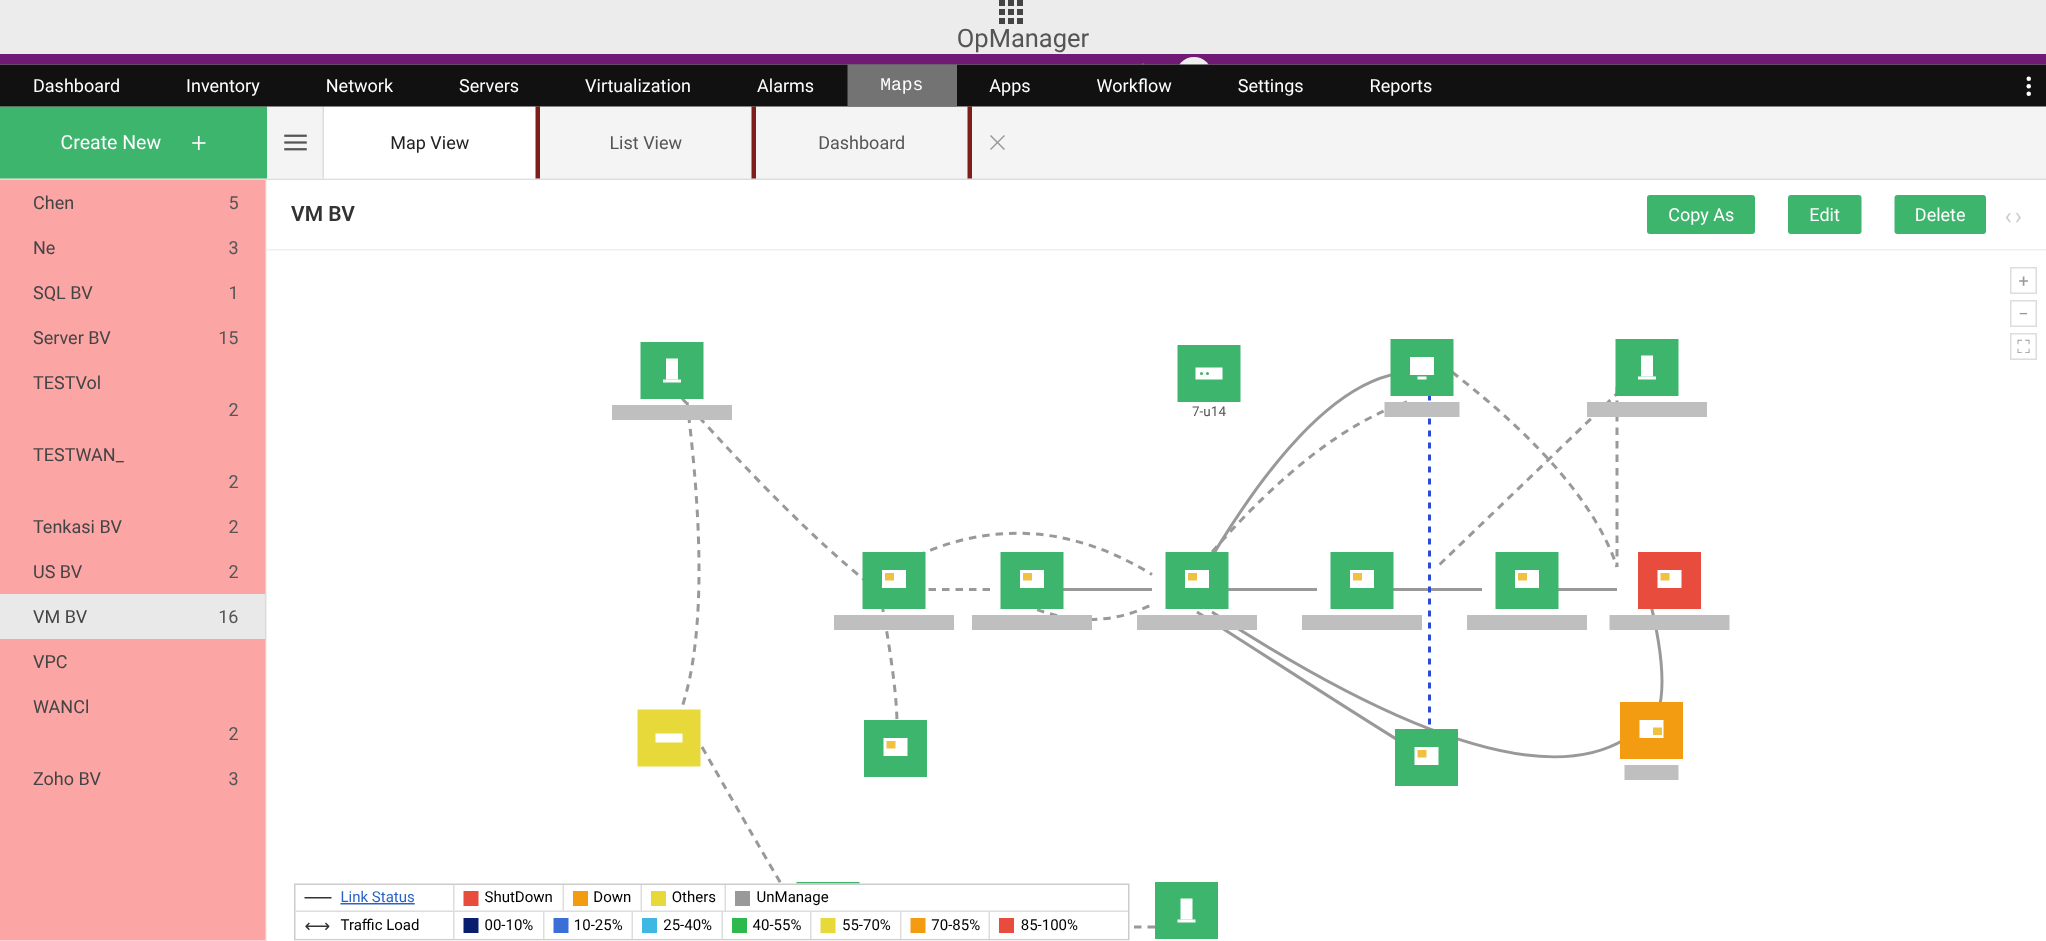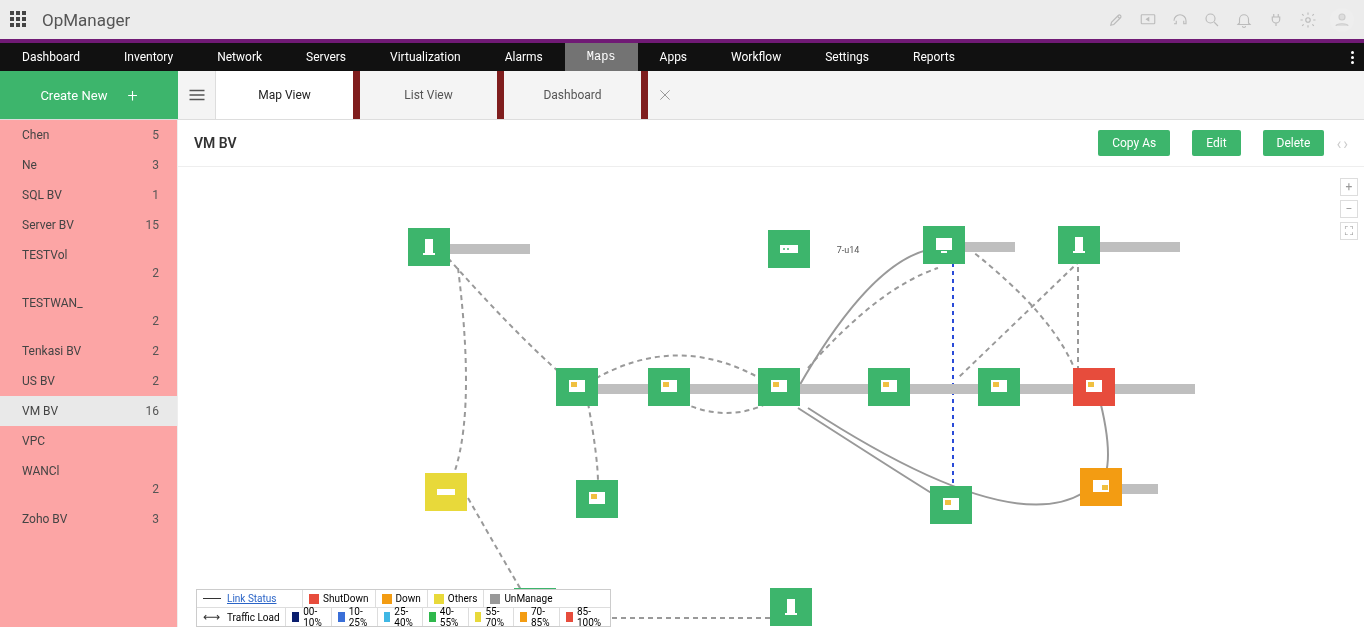--- a/index.html
+++ b/index.html
@@ -1,19 +1,19 @@
 <!DOCTYPE html>
 <html><head>
 <meta charset="utf-8">
 <style>
   * { box-sizing: border-box; margin: 0; padding: 0; font-family: -apple-system, BlinkMacSystemFont, "Segoe UI", Roboto, sans-serif; }
   body { background: #fff; width: 1364px; height: 627px; overflow: hidden; position: relative; }
 
   
-  .topbar { height: 43px; background: #ececec; display: flex; align-items: center; padding: 0 10px; border-bottom: 4px solid #701a75; }
+  .topbar { height: 43px; background: #ececec; display: flex; align-items: center; padding: 0 10px; border-bottom: 7px solid #701a75; flex-direction: column; }
   .topbar .apps-icon { width: 18px; height: 18px; display: grid; grid-template-columns: repeat(3,4px); grid-template-rows: repeat(3,4px); gap: 2px; margin-right: 14px; cursor: pointer; }
   .topbar .apps-icon span { background: #444; }
   .topbar .brand { font-size: 17px; color: #555; font-weight: 400; }
   .topbar .spacer { flex: 1; }
   .topbar .tool-icons { display: flex; align-items: center; gap: 4px; }
   .topbar .tool-icons .ticon { width: 28px; height: 28px; display: flex; align-items: center; justify-content: center; cursor: pointer; }
   .topbar .tool-icons svg { width: 18px; height: 18px; stroke: #bbb; fill: none; stroke-width: 1.5; }
   .topbar .avatar { width: 24px; height: 24px; border-radius: 50%; background: #eee; margin-left: 4px; display:flex;align-items:center;justify-content:center;}
   .topbar .avatar svg{width:18px;height:18px;stroke:#ccc;fill:#ddd;}
 
@@ -24,21 +24,21 @@
   .mainnav .more { position: absolute; right: 6px; top: 0; bottom: 0; display: flex; flex-direction: column; justify-content: center; gap: 2px; cursor: pointer; padding: 0 4px; }
   .mainnav .more span { width: 3px; height: 3px; border-radius: 50%; background: #fff; }
 
   
   .subrow { height: 49px; display: flex; align-items: stretch; background: #f4f4f4; border-bottom: 1px solid #ddd; }
   .subrow .create { width: 178px; background: #3db56c; color: #fff; display: flex; align-items: center; justify-content: center; font-size: 13px; gap: 20px; cursor: pointer; }
   .subrow .create .plus { font-size: 18px; font-weight: 300; }
   .subrow .hamburger { width: 38px; display: flex; align-items: center; justify-content: center; cursor: pointer; border-right: 1px solid #ddd; background:#f4f4f4; }
   .subrow .hamburger svg { width: 18px; height: 14px; stroke: #555; stroke-width: 2; }
   .subrow .subtabs { display: flex; }
-  .subrow .subtab { width: 144px; display: flex; align-items: center; justify-content: center; font-size: 12px; color: #555; cursor: pointer; border-right: 7px solid #7f1d1d; }
+  .subrow .subtab { width: 144px; display: flex; align-items: center; justify-content: center; font-size: 12px; color: #555; cursor: pointer; border-right: 3px solid #7f1d1d; }
   .subrow .subtab.active { background: #fff; color: #222; }
   .subrow .info { margin-left: auto; display: flex; align-items: center; gap: 20px; padding-right: 16px; font-size: 12px; color: #444; }
   .subrow .close-x { width: 34px; display: flex; align-items: center; justify-content: center; cursor: pointer; color: #888; }
   .subrow .close-x svg{width:16px;height:16px;stroke:#999;stroke-width:1.5;}
 
   
   .content { display: flex; height: calc(627px - 43px - 28px - 34px); position: relative; }
   .sidebar { width: 178px; background: #fca5a5; border-right: 1px solid #eee; overflow-y: auto; }
   .sidebar .item { display: flex; align-items: center; justify-content: space-between; padding: 8px 18px 8px 22px; font-size: 12px; color: #444; cursor: pointer; min-height: 29px; }
   .sidebar .item.tall { flex-direction: column; align-items: flex-start; min-height: 42px; }
@@ -51,36 +51,36 @@
   .canvas-header { display: flex; align-items: center; padding: 10px 16px; border-bottom: 1px solid #eee; }
   .canvas-header .title { font-size: 14px; font-weight: 600; color: #333; }
   .canvas-header .spacer { flex: 1; }
   .canvas-header .btn { background: #3db56c; color: #fff; border: none; padding: 6px 14px; font-size: 12px; cursor: pointer; border-radius: 2px; margin-left: 22px; }
   .canvas-header .nav-arrows { margin-left: 12px; display: flex; gap: 2px; }
   .canvas-header .nav-arrows span { color: #ccc; font-size: 16px; cursor: pointer; }
 
   .canvas { position: absolute; top: 48px; left: 0; right: 0; bottom: 0; }
   .canvas svg.links { position: absolute; top: 0; left: 0; width: 100%; height: 100%; pointer-events: none; }
 
-  .node { position: absolute; display: flex; flex-direction: row; align-items: center; }
+  .node { position: absolute; display: flex; flex-direction: column; align-items: center; }
   .node .box { width: 42px; height: 38px; display: flex; align-items: center; justify-content: center; }
   .node .box.green { background: #3db56c; }
   .node .box.red { background: #e74c3c; }
   .node .box.orange { background: #f39c12; }
   .node .box.yellow { background: #e8d93a; }
   .node .box svg { width: 26px; height: 24px; }
   .node .lbl { width: 76px; text-align:center; font-size: 9px; color: #555; margin-top: 2px; white-space: nowrap; overflow: hidden; }
   .node .blockbar { width: 80px; height: 10px; background: #bfbfbf; margin-top: 4px; }
 
   
   .zoom-ctrl { position: absolute; right: 6px; top: 58px; display: flex; flex-direction: column; gap: 4px; }
   .zoom-ctrl .zbtn { width: 18px; height: 18px; border: 1px solid #ddd; background: #fff; display: flex; align-items: center; justify-content: center; font-size: 12px; color: #999; cursor: pointer; }
 
   
-  .legend { position: absolute; left: 196px; bottom: 0; width: 415px; border: 1px solid #ccc; background: #fff; font-size: 10px; }
+  .legend { position: absolute; left: 196px; bottom: 0; width: 557px; border: 1px solid #ccc; background: #fff; font-size: 10px; }
   .legend .row { display: flex; align-items: center; border-bottom: 1px solid #ddd; height: 18px; }
   .legend .row:last-child { border-bottom: none; }
   .legend .hdr { width: 106px; padding-left: 6px; display: flex; align-items: center; gap: 6px; border-right: 1px solid #ddd; height: 100%; }
   .legend .hdr a { color: #2a64c7; text-decoration: underline; cursor: pointer; }
   .legend .cells { display: flex; flex: 1; }
   .legend .cell { display: flex; align-items: center; gap: 4px; padding: 0 6px; border-right: 1px solid #ddd; height: 18px; }
   .legend .cell:last-child { border-right: none; }
   .legend .sw { width: 10px; height: 10px; display: inline-block; }
   .legend .line-sw { width: 18px; height: 0; border-top: 1.5px solid #333; display:inline-block; }
   .legend .arrow-sw { width: 18px; display:inline-flex; align-items:center; font-size:12px; color:#333;}

